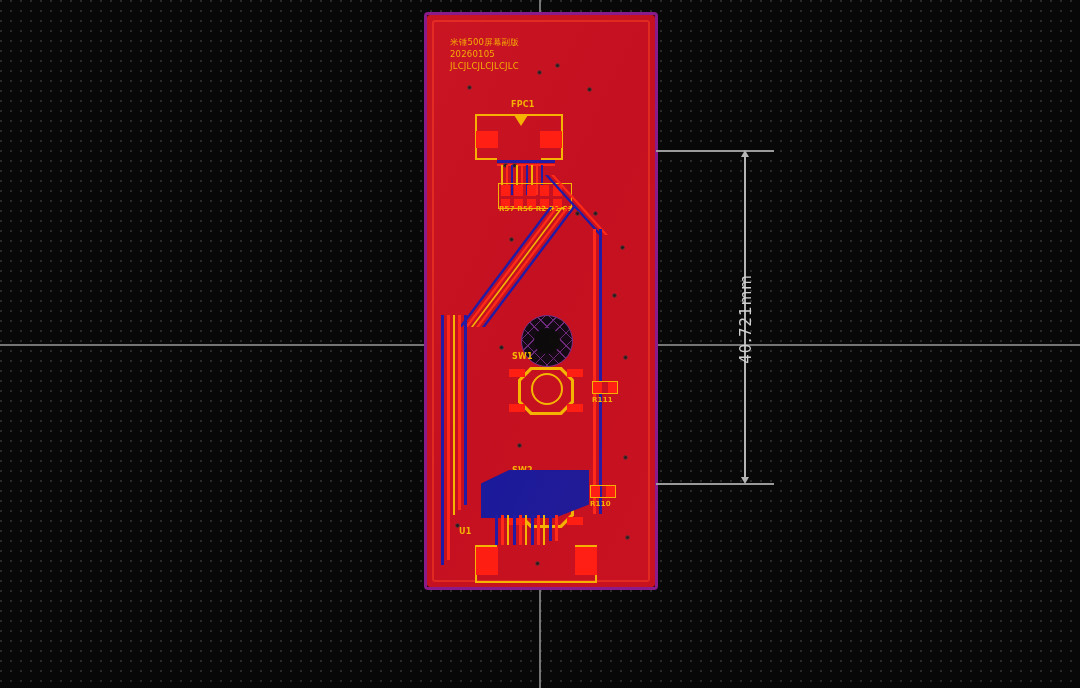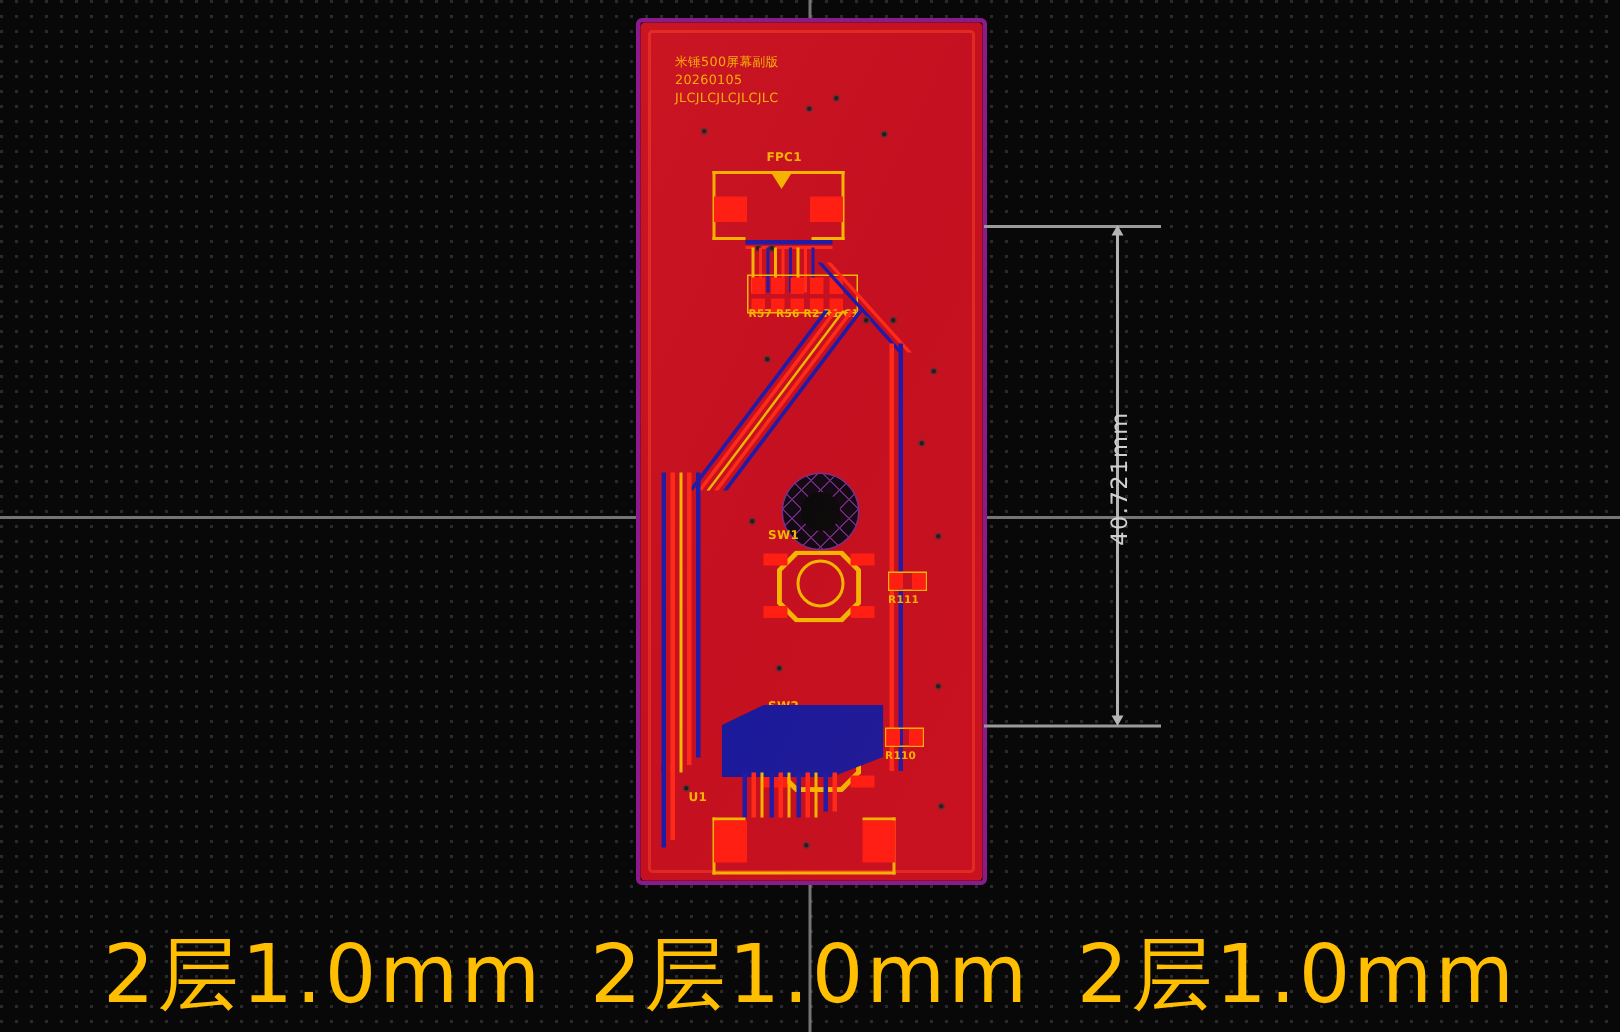--- a/index.html
+++ b/index.html
@@ -374,19 +374,14 @@
     <div class="dim-ext" style="left:656px; top:483px; width:118px;"></div>
 
     <div class="dim-line" style="left:744px; top:152px; width:1.5px; height:330px;"></div>
 
     <div class="dim-arrow up" style="left:741px; top:150px;"></div>
     <div class="dim-arrow down" style="left:741px; top:477px;"></div>
 
     <div class="dim-label" style="left:696px; top:310px; width:100px; text-align:center;">40.721mm</div>
   </div>
 
-  <div id="caption" style="top:614px;">
-    <span>2层1.0mm</span>
-    <span>2层1.0mm</span>
-    <span>2层1.0mm</span>
-  </div>
 
 </div>
 
 </body></html>

